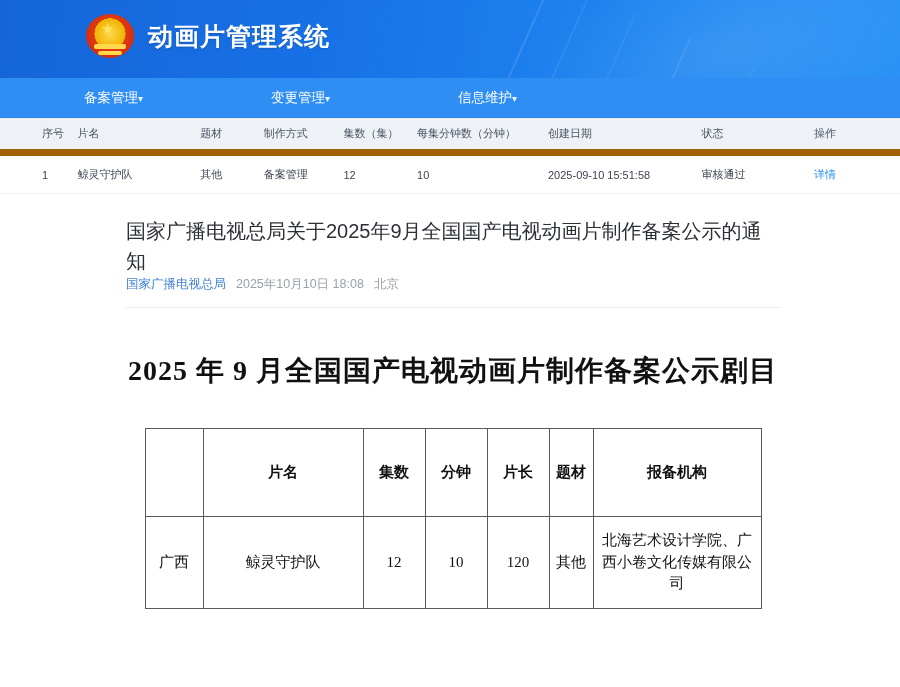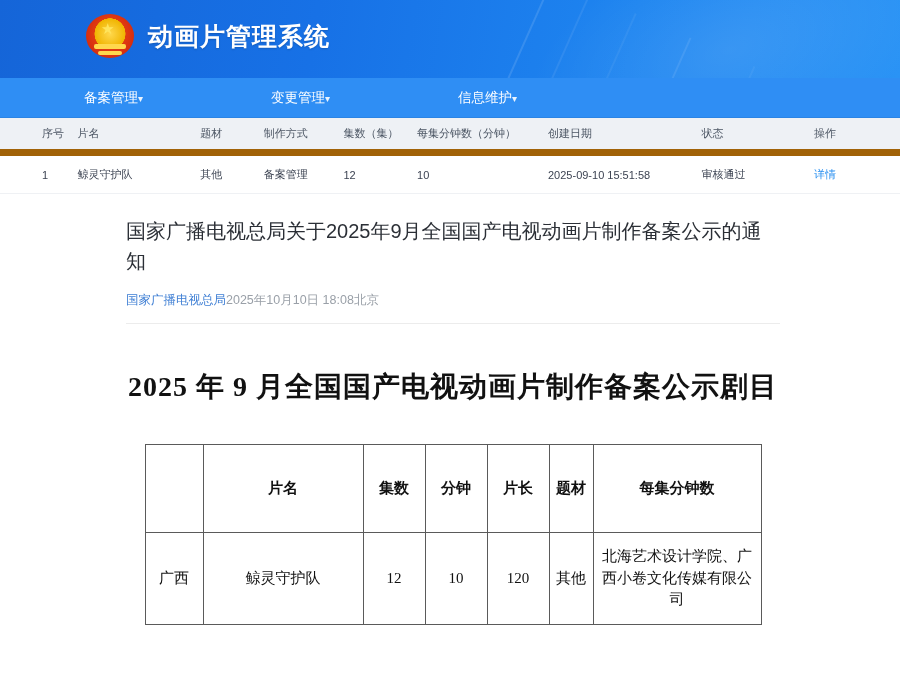--- a/index.html
+++ b/index.html
@@ -146,24 +146,25 @@
   .article {
     padding: 22px 120px 0 126px;
   }
   .art-title {
     font-size: 20px;
     color: #2b2f36;
     line-height: 1.5;
     font-weight: normal;
   }
   .art-meta {
-    margin-top: 16px;
+    margin-top: 0;
     font-size: 12.5px;
     color: #9aa0a8;
     display: flex;
+    gap: 10px;
     align-items: center;
   }
   .art-source { color: #3f7fd4; }
   .art-divider {
     margin-top: 14px;
     border-bottom: 1px solid #ececec;
   }
 
   .attach-label {
     margin-top: 26px;
@@ -303,21 +304,21 @@
     <div class="doc-table-wrap">
       <table class="doc-table">
         <thead>
           <tr>
             <th class="w-region"></th>
             <th class="w-title">片名</th>
             <th class="w-eps">集数</th>
             <th class="w-min">分钟</th>
             <th class="w-len">片长</th>
             <th class="w-theme theme-cell">题材</th>
-            <th class="w-org">每集分钟数</th>
+            <th class="w-org">报备机构</th>
           </tr>
         </thead>
         <tbody>
           <tr>
             <td class="w-region">广西</td>
             <td class="w-title">鲸灵守护队</td>
             <td class="w-eps">12</td>
             <td class="w-min">10</td>
             <td class="w-len">120</td>
             <td class="w-theme theme-cell">其他</td>

